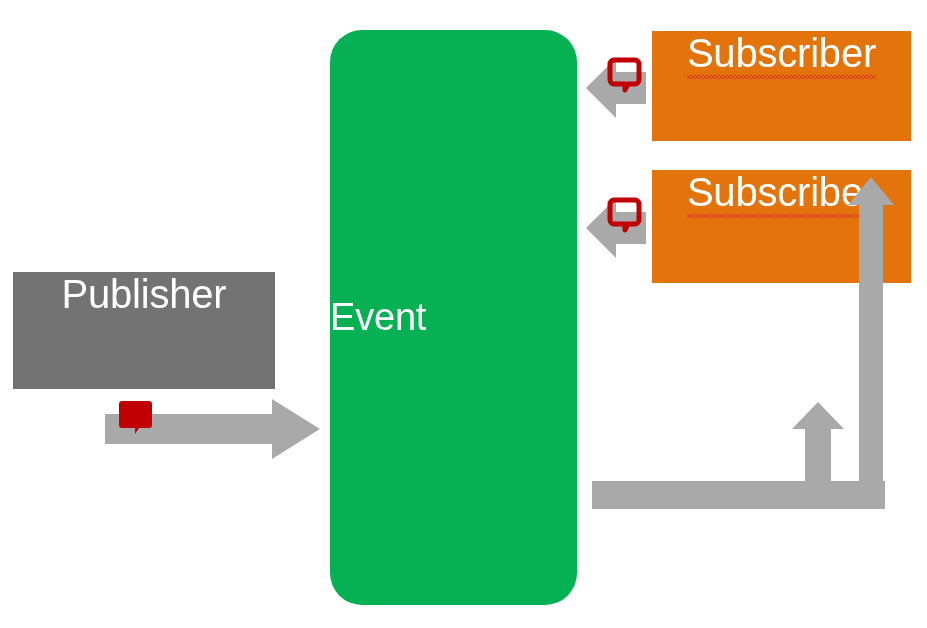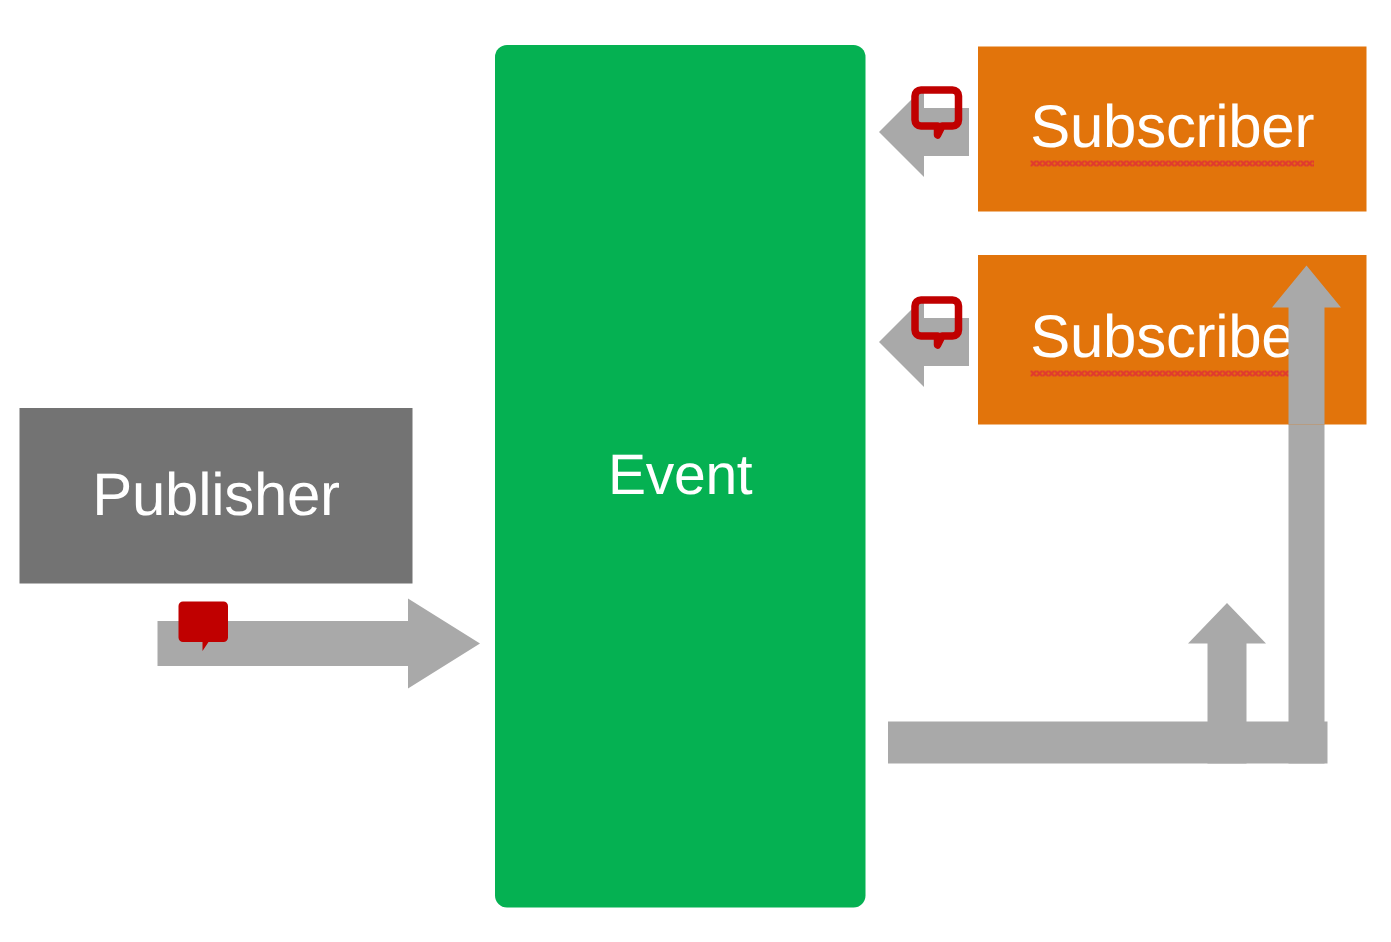--- a/index.html
+++ b/index.html
@@ -13,21 +13,21 @@
   #canvas {
     position: relative;
     width: 927px;
     height: 628px;
     background: #ffffff;
     overflow: hidden;
   }
   .node {
     position: absolute;
     display: flex;
-    align-items: center;
+    align-items: flex-start;
     justify-content: center;
     box-sizing: border-box;
     color: #ffffff;
     font-family: "Liberation Sans", sans-serif;
     font-weight: 400;
     letter-spacing: -0.2px;
   }
   .node-publisher {
     left: 13px;
     top: 272px;
@@ -51,21 +51,21 @@
     height: 113px;
     background: #E2740B;
     font-size: 40px;
   }
   .node-event-system {
     left: 330px;
     top: 30px;
     width: 247px;
     height: 575px;
     background: #05B152;
-    border-radius: 8px;
+    border-radius: 32px;
     font-size: 38px;
     line-height: 1.32;
     text-align: center;
     flex-direction: column;
   }
   .label-misspelled {
     position: relative;
     display: inline-block;
     padding-bottom: 2px;
   }

